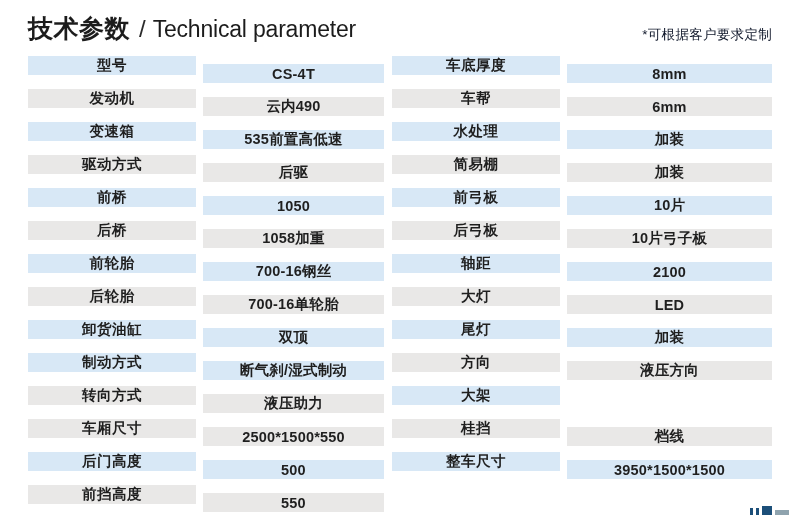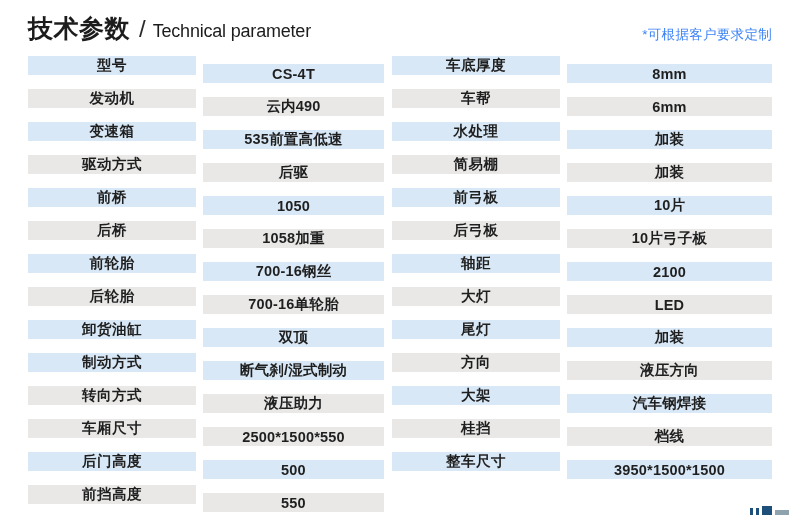--- a/index.html
+++ b/index.html
@@ -45,32 +45,32 @@
   }
 
   .title-sep {
     font-size: 24px;
     font-weight: 400;
     color: #2b2b2b;
     margin: 0 7px 0 9px;
   }
 
   .title-en {
-    font-size: 18px;
+    font-size: 23px;
     font-weight: 400;
     color: #1c1c1c;
     letter-spacing: -0.2px;
   }
 
   .header-note {
     position: absolute;
     right: 28px;
     top: 26px;
     font-size: 13.5px;
-    color: #3b82f6;
+    color: #0f172a;
     letter-spacing: 0.3px;
     white-space: nowrap;
   }
 
   
   .tables {
     position: absolute;
     left: 0;
     top: 56px;
     width: 800px;
@@ -255,21 +255,20 @@
         <div class="spec-row tint-blue">
           <div class="spec-cell label">尾灯</div>
           <div class="spec-cell value">加装</div>
         </div>
         <div class="spec-row tint-gray">
           <div class="spec-cell label">方向</div>
           <div class="spec-cell value">液压方向</div>
         </div>
         <div class="spec-row tint-blue">
           <div class="spec-cell label">大架</div>
-          <div class="spec-cell value">汽车钢焊接</div>
         </div>
         <div class="spec-row tint-gray">
           <div class="spec-cell label">桂挡</div>
           <div class="spec-cell value">档线</div>
         </div>
         <div class="spec-row tint-blue">
           <div class="spec-cell label">整车尺寸</div>
           <div class="spec-cell value">3950*1500*1500</div>
         </div>
       </div>

